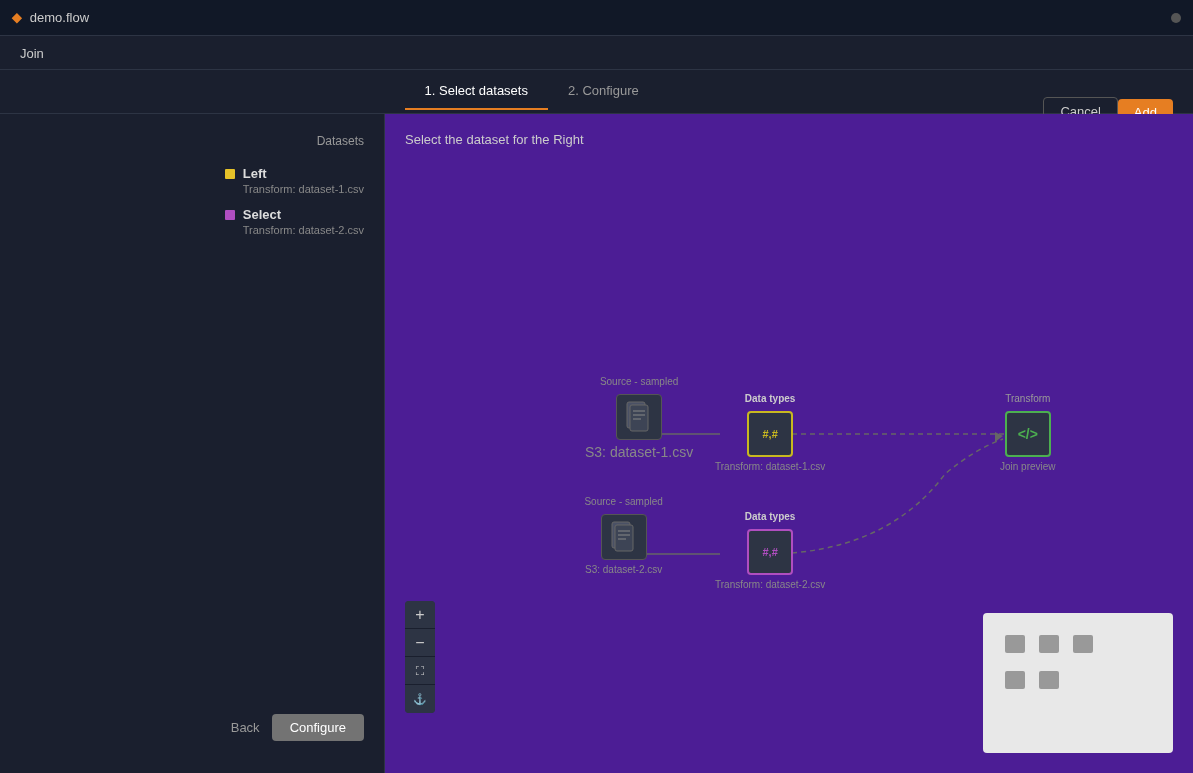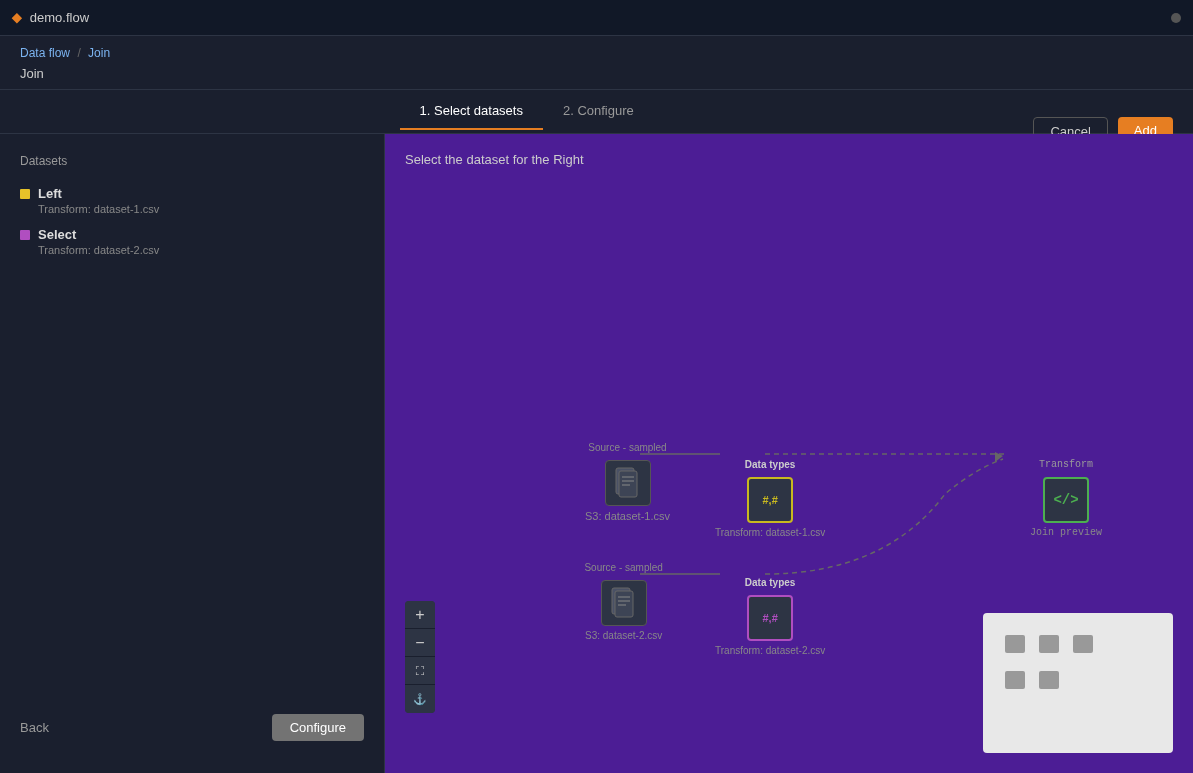--- a/index.html
+++ b/index.html
@@ -79,22 +79,22 @@
       border-bottom: 2px solid transparent;
       white-space: nowrap;
       text-align: center;
     }
     .tab.active {
       color: #fff;
       border-bottom: 2px solid #e67e22;
     }
     .header-actions {
       display: flex;
-      gap: 10px;
-      align-items: flex-start;
+      gap: 0;
+      align-items: flex-end;
       margin-top: 40px;
     }
     .btn-cancel {
       background: transparent;
       border: 1px solid #555;
       color: #ccc;
       padding: 6px 16px;
       border-radius: 4px;
       cursor: pointer;
       font-size: 13px;
@@ -118,20 +118,21 @@
     }
 
     
     #left-panel {
       width: 385px;
       min-width: 385px;
       border-right: 1px solid #2d3444;
       display: flex;
       flex-direction: column;
       padding: 20px 0;
+      align-items: flex-end;
     }
     .datasets-header {
       color: #999;
       font-size: 12px;
       padding: 0 20px;
       margin-bottom: 12px;
       text-transform: none;
       font-weight: 400;
     }
     .dataset-item {
@@ -260,21 +261,20 @@
       background: #888;
       border-radius: 2px;
     }
 
     
     .node {
       position: absolute;
       display: flex;
       flex-direction: column;
       align-items: center;
-      margin-top: 46px;
     }
     .node-box {
       width: 46px;
       height: 46px;
       border-radius: 4px;
       display: flex;
       align-items: center;
       justify-content: center;
       font-size: 12px;
       color: #fff;
@@ -308,25 +308,20 @@
 
 <div id="titlebar">
   <span class="logo">⬥</span>
   <span class="title">demo.flow</span>
   <div class="dot"></div>
 </div>
 
 <div id="app">
 
   <div id="header">
-    <div class="breadcrumb">
-      <span style="cursor:pointer;">Data flow</span>
-      <span class="sep">/</span>
-      <span>Join</span>
-    </div>
     <div class="page-title">Join</div>
   </div>
 
   <div id="header-row">
     <div class="tabs">
       <div class="tab active">1. Select datasets</div>
       <div class="tab">2. Configure</div>
     </div>
     <div class="header-actions">
       <button class="btn-cancel">Cancel</button>
@@ -383,32 +378,32 @@
           <div style="font-size:10px;color:#888;position:absolute;top:-18px;left:50%;transform:translateX(-50%);white-space:nowrap;">Source - sampled</div>
           <div class="node-box" style="background:#2d3444;border:1px solid #555;display:flex;align-items:center;justify-content:center;">
             <svg width="28" height="32" viewBox="0 0 28 32">
               <rect x="2" y="1" width="18" height="26" rx="2" fill="#4a5165" stroke="#666" stroke-width="1"></rect>
               <rect x="5" y="4" width="18" height="26" rx="2" fill="#3d4455" stroke="#666" stroke-width="1"></rect>
               <line x1="8" y1="10" x2="20" y2="10" stroke="#888" stroke-width="1"></line>
               <line x1="8" y1="14" x2="20" y2="14" stroke="#888" stroke-width="1"></line>
               <line x1="8" y1="18" x2="16" y2="18" stroke="#888" stroke-width="1"></line>
             </svg>
           </div>
-          <div style="font-size:11px;color:#888;margin-top:4px;text-align:center;white-space:nowrap;">S3: dataset-1.csv</div>
+          <div style="font-size:14px;color:#888;margin-top:4px;text-align:center;white-space:nowrap;">S3: dataset-1.csv</div>
         </div>
 
         <div class="node" style="position:absolute; left:330px; top:247px;">
           <div style="font-size:10px;color:#999;position:absolute;top:-18px;left:50%;transform:translateX(-50%);white-space:nowrap;font-weight:600;color:#ccc;">Data types</div>
           <div class="node-box datatypes-yellow">
             <span>#,#</span>
           </div>
           <div style="font-size:10px;color:#888;margin-top:4px;text-align:center;white-space:nowrap;">Transform: dataset-1.csv</div>
         </div>
 
-        <div class="node" style="position:absolute; left:645px; top:247px;font-family:Liberation Mono, monospace;">
+        <div class="node" style="position:absolute; left:615px; top:247px;">
           <div style="font-size:10px;color:#999;position:absolute;top:-18px;left:50%;transform:translateX(-50%);white-space:nowrap;">Transform</div>
           <div class="node-box transform">
             <span>&lt;/&gt;</span>
           </div>
           <div style="font-size:10px;color:#888;margin-top:4px;text-align:center;white-space:nowrap;">Join preview</div>
         </div>
 
         <div class="node" style="position:absolute; left:200px; top:350px;">
           <div style="font-size:10px;color:#888;position:absolute;top:-18px;left:50%;transform:translateX(-50%);white-space:nowrap;">Source - sampled</div>
           <div class="node-box" style="background:#2d3444;border:1px solid #555;display:flex;align-items:center;justify-content:center;">

